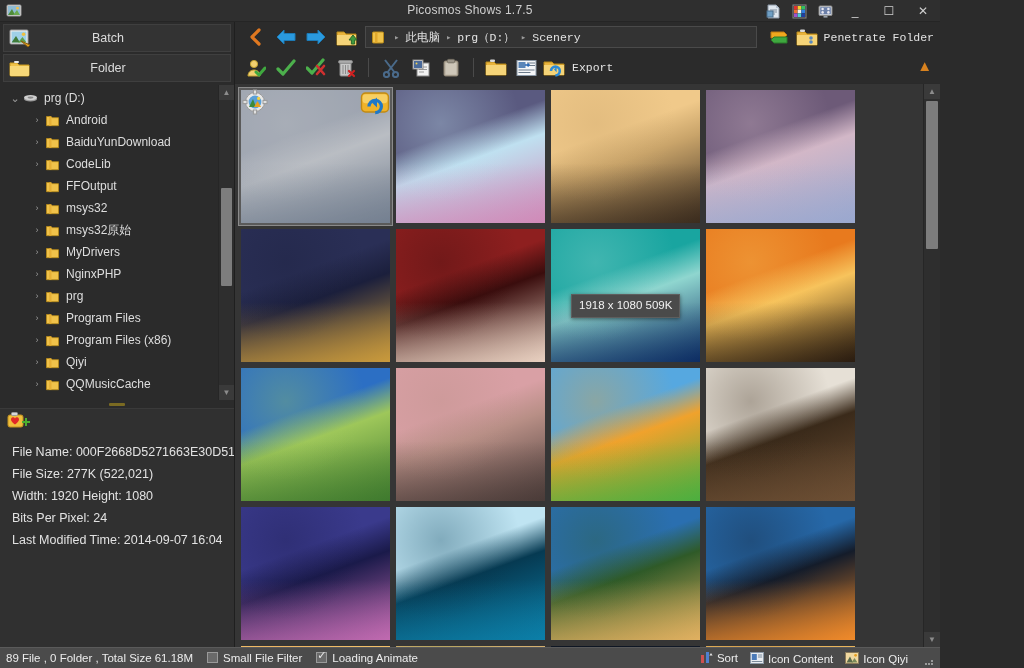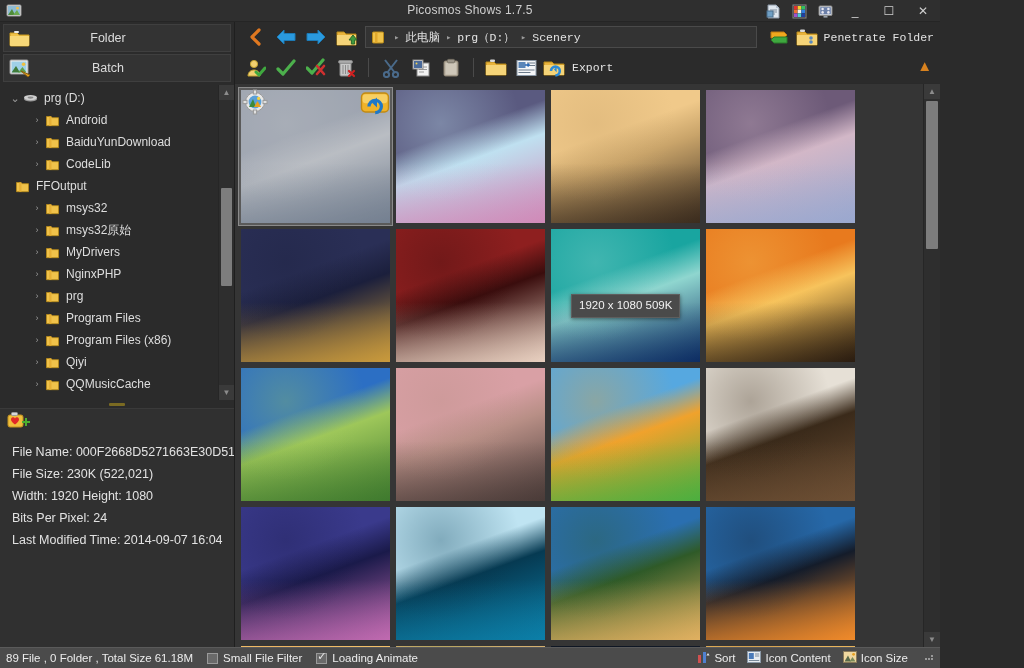--- a/index.html
+++ b/index.html
@@ -92,24 +92,24 @@
     padding:3px 7px 4px 7px; color:#f2f2f2; font-size:11.5px; line-height:15px; z-index:30;
     box-shadow:0 1px 4px rgba(0,0,0,.5);
   }
 
   
   .status {
     height:21px; flex:0 0 21px; background:#4b4b4b; border-top:1px solid #5a5a5a;
     display:flex; align-items:center; padding:0 6px; font-size:11.5px; color:#ececec;
   }
   .st-left { display:flex; align-items:center; gap:14px; }
-  .chk { display:flex; align-items:flex-end; gap:5px; }
+  .chk { display:flex; align-items:flex-start; gap:5px; }
   .chkbox { width:11px; height:11px; border:1px solid #9a9a9a; background:#6a6a6a; display:inline-block; position:relative; }
   .chkbox.on::after { content:"✓"; position:absolute; left:0px; top:-4px; font-size:11px; color:#e8e8e8; }
-  .st-right { margin-left:auto; display:flex; align-items:flex-start; gap:12px; }
+  .st-right { margin-left:auto; display:flex; align-items:flex-end; gap:12px; }
   .st-item { display:flex; align-items:center; gap:4px; }
   .grip { width:10px; height:10px; margin-left:4px; position:relative; }
 </style>
 </head>
 <body>
 
 <div class="app">
 
   <div class="titlebar">
     <span class="title-app-icon">
@@ -164,42 +164,42 @@
     </div>
   </div>
 
   <div class="main">
 
     <div class="left">
 
       <div class="lbtn">
         <span class="ic">
           <svg width="22" height="21" viewBox="0 0 22 21">
-            <path d="M1 5 h7 l2 2 h10 v10 a1 1 0 0 1 -1 1 h-17 a1 1 0 0 1 -1 -1 z" fill="#f0c24a" stroke="#c89a20"></path>
-            <path d="M1 8 h19 v9 a1 1 0 0 1 -1 1 h-17 a1 1 0 0 1 -1 -1 z" fill="#f7d878"></path>
-            <rect x="5" y="3" width="5" height="2" rx="1" fill="#e8e8e8"></rect>
-          </svg>
-        </span>
-        <span class="lbl">Folder</span>
-      </div>
-
-      <div class="lbtn">
-        <span class="ic">
-          <svg width="22" height="21" viewBox="0 0 22 21">
             <rect x="1" y="2" width="18" height="14" rx="1" fill="#f2f2f2" stroke="#9a9a9a"></rect>
             <rect x="2.5" y="3.5" width="15" height="11" fill="#9fd0e8"></rect>
             <path d="M2.5 14.5 L7 8 L11 14.5 Z" fill="#3f7a3a"></path>
             <path d="M9 14.5 L13.5 9 L17.5 14.5 Z" fill="#5fa04a"></path>
             <circle cx="14.6" cy="6.2" r="1.8" fill="#f0c040"></circle>
             <path d="M12 13 l7 6 l2-2 z" fill="#e8a020" stroke="#8a6010"></path>
           </svg>
         </span>
         <span class="lbl">Batch</span>
       </div>
 
+      <div class="lbtn">
+        <span class="ic">
+          <svg width="22" height="21" viewBox="0 0 22 21">
+            <path d="M1 5 h7 l2 2 h10 v10 a1 1 0 0 1 -1 1 h-17 a1 1 0 0 1 -1 -1 z" fill="#f0c24a" stroke="#c89a20"></path>
+            <path d="M1 8 h19 v9 a1 1 0 0 1 -1 1 h-17 a1 1 0 0 1 -1 -1 z" fill="#f7d878"></path>
+            <rect x="5" y="3" width="5" height="2" rx="1" fill="#e8e8e8"></rect>
+          </svg>
+        </span>
+        <span class="lbl">Folder</span>
+      </div>
+
       <div class="tree-wrap">
         <div class="tree" id="tree">
             <div class="trow" style="padding-left: 8px;">
               <span class="tw" style="font-size: 11px; line-height: 8px;">⌄</span>
               <span class="tfolder">
                 <svg width="15" height="11" viewBox="0 0 15 11">
                   <ellipse cx="7.5" cy="6" rx="6.5" ry="2.6" fill="#9a9a9a"></ellipse>
                   <ellipse cx="7.5" cy="4.6" rx="6.5" ry="2.6" fill="#cfcfcf"></ellipse>
                   <ellipse cx="7.5" cy="4.6" rx="3" ry="1.1" fill="#8a8a8a"></ellipse>
                 </svg>
@@ -229,21 +229,21 @@
             <div class="trow" style="padding-left: 30px;">
               <span class="tw">›</span>
               <span class="tfolder">
                 <svg width="13" height="13" viewBox="0 0 13 13">
                   <path d="M0.5 2.5 h4.5 l1 1.2 h6.5 v8 h-12 z" fill="#f0c24a" stroke="#b88a18" stroke-width=".8"></path>
                   <rect x="3.2" y="2.5" width="2.3" height="9.2" fill="#e6b036"></rect>
                 </svg>
               </span>
               <span class="tlabel">CodeLib</span>
             </div>
-            <div class="trow" style="">
+            <div class="trow" style="padding-left: 30px;">
               <span class="tw"></span>
               <span class="tfolder">
                 <svg width="13" height="13" viewBox="0 0 13 13">
                   <path d="M0.5 2.5 h4.5 l1 1.2 h6.5 v8 h-12 z" fill="#f0c24a" stroke="#b88a18" stroke-width=".8"></path>
                   <rect x="3.2" y="2.5" width="2.3" height="9.2" fill="#e6b036"></rect>
                 </svg>
               </span>
               <span class="tlabel">FFOutput</span>
             </div>
             <div class="trow" style="padding-left: 30px;">
@@ -365,21 +365,21 @@
             <svg width="24" height="19" viewBox="0 0 24 19">
               <rect x="1" y="4" width="15" height="12" rx="2" fill="#f0bf3c" stroke="#c09020"></rect>
               <rect x="4.5" y="1.5" width="6" height="3" rx="1" fill="#d8d8d8" stroke="#9a9a9a"></rect>
               <path d="M8 13.5 C4.8 11 4 9.6 4 8.4 A2.1 2.1 0 0 1 8 7.4 A2.1 2.1 0 0 1 12 8.4 C12 9.6 11.2 11 8 13.5 Z" fill="#e02828"></path>
               <path d="M18 7 h2 v3 h3 v2 h-3 v3 h-2 v-3 h-3 v-2 h3 z" fill="#4caf30"></path>
             </svg>
           </span>
         </div>
         <div class="info-list" id="info-list">
             <div class="info-row">File Name: 000F2668D5271663E30D5118</div>
-            <div class="info-row">File Size: 230K (522,021)</div>
+            <div class="info-row">File Size: 277K (522,021)</div>
             <div class="info-row">Width: 1920  Height: 1080</div>
             <div class="info-row">Bits Per Pixel: 24</div>
             <div class="info-row">Last Modified Time: 2014-09-07 16:04</div>
           </div>
       </div>
     </div>
 
     <div class="right">
 
       <div class="tb1">
@@ -640,21 +640,21 @@
               </div>
             </div>
             <div class="cell">
               <div class="thumb" title="golden gate bridge in fog" style="background: linear-gradient(160deg, rgb(232, 180, 92) 0%, rgb(232, 180, 92) 34%, rgb(138, 90, 34) 52%, rgb(192, 120, 48) 100%);">
                 <div style="position: absolute; inset: 0px; background: radial-gradient(circle at 30% 25%, rgba(138, 90, 34, 0.333) 0%, transparent 55%), linear-gradient(0deg, rgba(192, 120, 48, 0.533) 0%, transparent 45%);"></div>
               </div>
             </div>
           </div>
 
         <div class="tooltip">
-          <div>1920 x 1080  509K</div>
+          <div>1918 x 1080  509K</div>
         </div>
 
         <div class="vscroll" style="width:17px;">
           <div class="vs-up">▲</div>
           <div class="vs-track">
             <div class="vs-thumb" style="top:2px;height:148px;"></div>
           </div>
           <div class="vs-dn" style="position:absolute;bottom:0;left:0;right:0;">▼</div>
         </div>
       </div>
@@ -698,21 +698,21 @@
       </span>
       <span class="st-item">
         <span>
           <svg width="14" height="12" viewBox="0 0 14 12">
             <rect x="0.5" y="0.5" width="13" height="11" fill="#f0d8a0" stroke="#8a7a5a"></rect>
             <path d="M1.5 10.5 L5 4.5 L8 10.5 Z" fill="#5a6a4a"></path>
             <path d="M6.5 10.5 L9.5 6 L12.5 10.5 Z" fill="#7a8a5a"></path>
             <circle cx="10.6" cy="3.3" r="1.4" fill="#e8a020"></circle>
           </svg>
         </span>
-        <span>Icon Size</span>
+        <span>Icon Qiyi</span>
       </span>
       <span class="grip">
         <svg width="10" height="10" viewBox="0 0 10 10">
           <g fill="#9a9a9a">
               <rect x="7" y="7" width="2" height="2"></rect>
               <rect x="4" y="7" width="2" height="2"></rect>
               <rect x="7" y="4" width="2" height="2"></rect>
               <rect x="1" y="7" width="2" height="2"></rect>
             </g>
         </svg>

